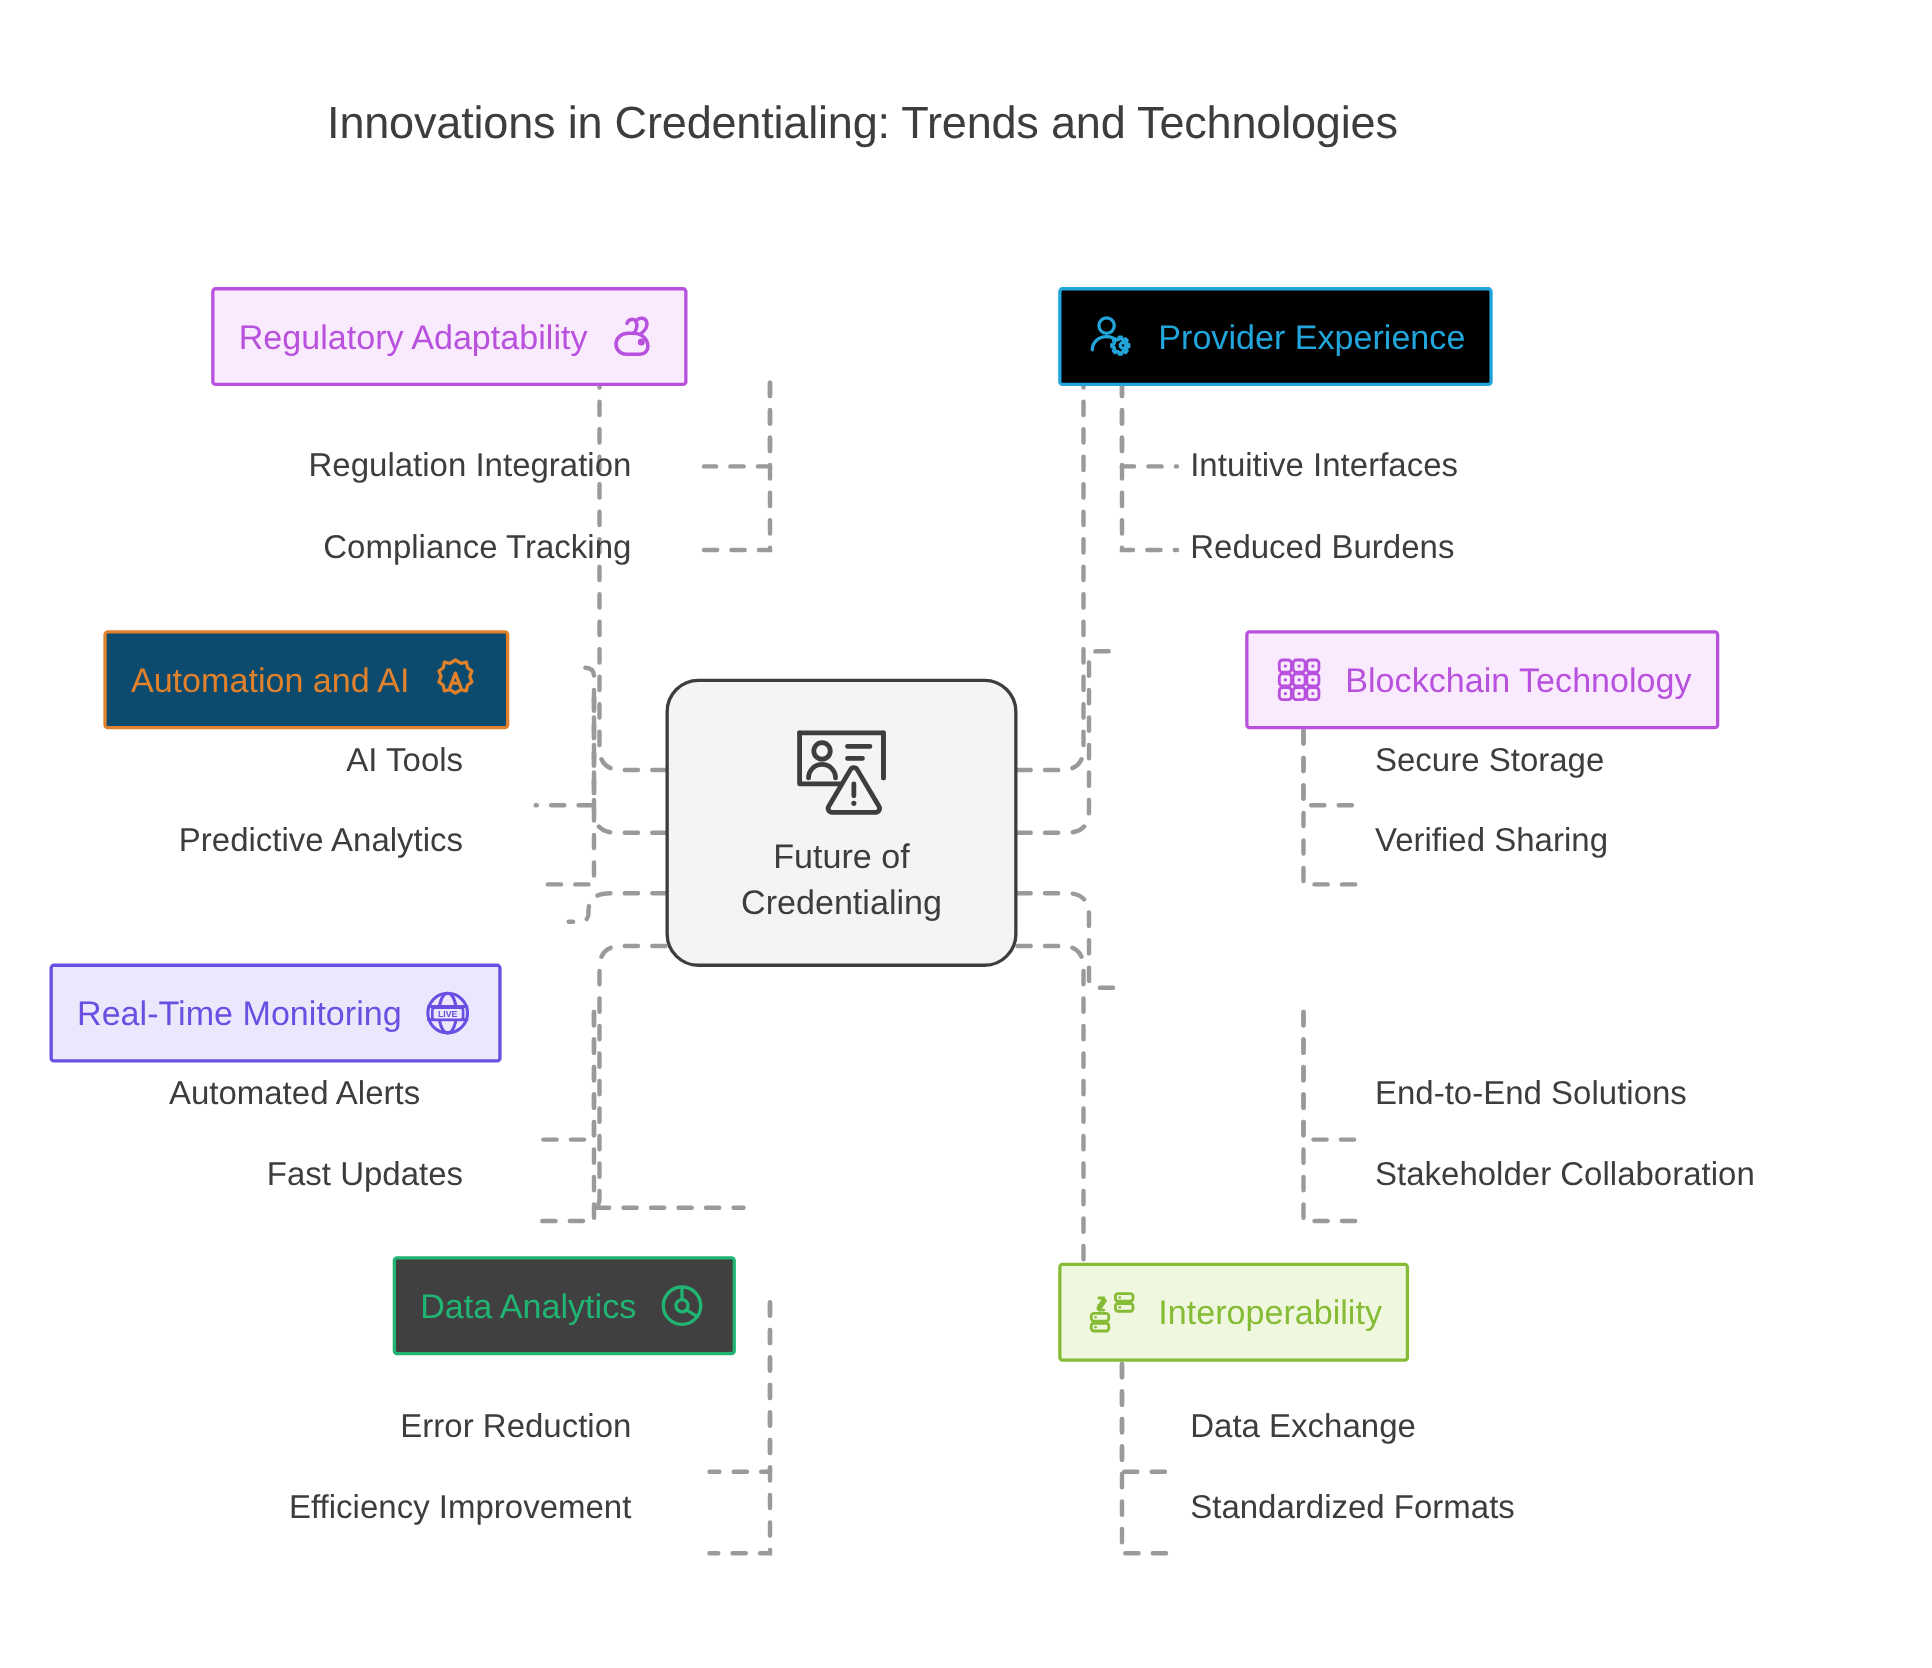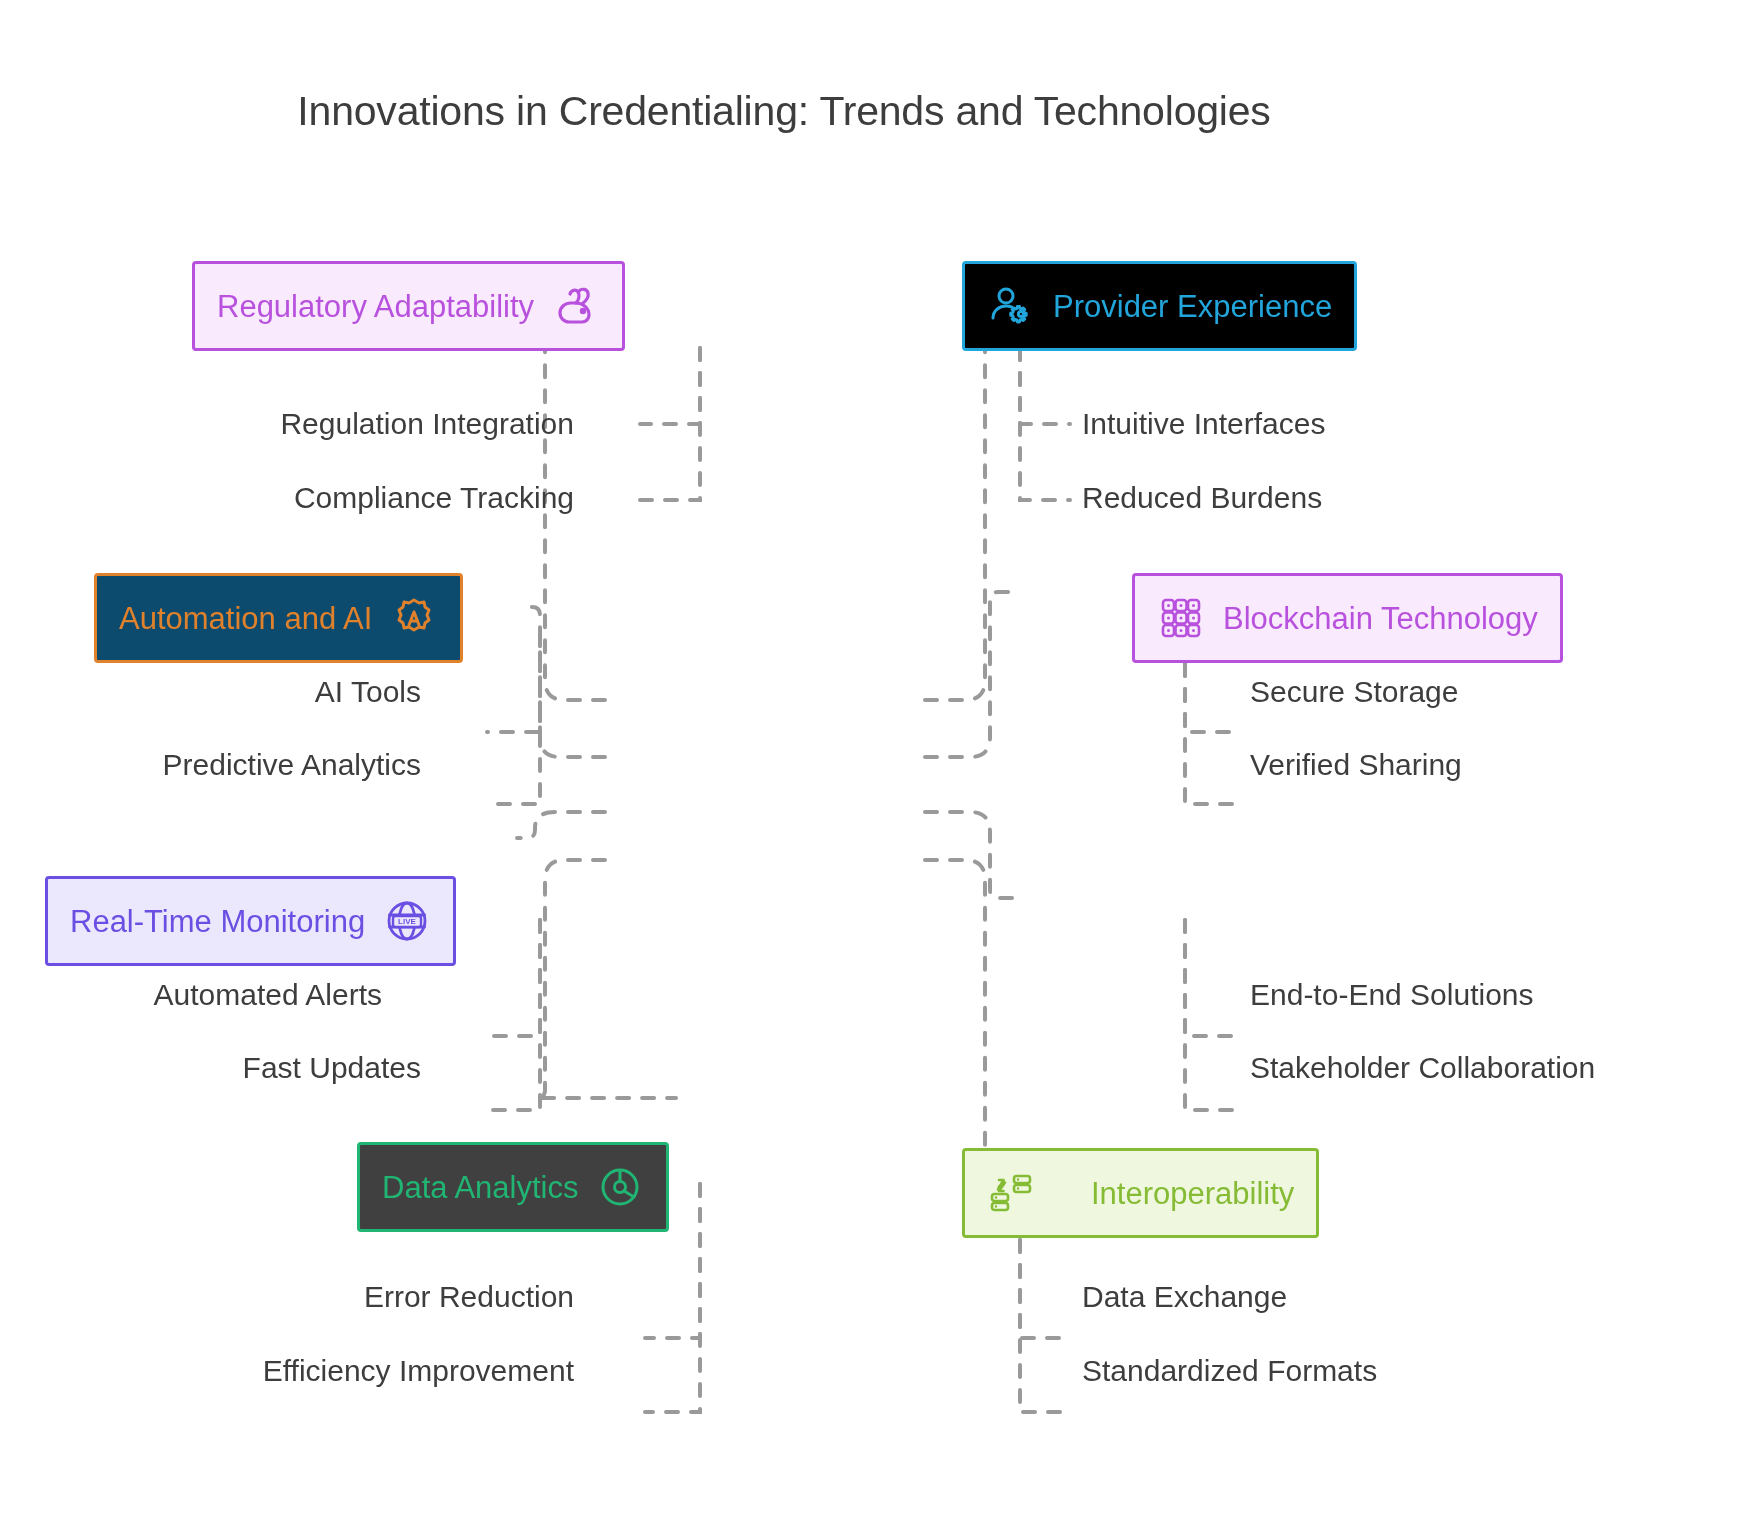--- a/index.html
+++ b/index.html
@@ -239,34 +239,53 @@
       </svg>
     </span>
     <span class="lbl">Blockchain Technology</span>
   </div>
   <div class="leaf l" style="left:1250px; top:677px;">Secure Storage</div>
   <div class="leaf l" style="left:1250px; top:750px;">Verified Sharing</div>
 
   <div class="leaf l" style="left:1250px; top:980px;">End-to-End Solutions</div>
   <div class="leaf l" style="left:1250px; top:1053px;">Stakeholder Collaboration</div>
 
-  <div class="branch icon-left" style="left:962px; top:1148px; border-color:#86bb35; background:#eff8df; color:#86bb35;gap:38px;">
+  <div class="branch icon-left" style="left:962px; top:1148px; border-color:#86bb35; background:#eff8df; color:#86bb35;">
     <span class="ic">
       <svg viewBox="0 0 48 48" width="48" height="48" fill="none" stroke="#86bb35" stroke-width="2.6" stroke-linecap="round" stroke-linejoin="round">
         <rect x="5" y="25" width="16" height="7" rx="2.5"></rect>
         <rect x="5" y="34" width="16" height="7" rx="2.5"></rect>
         <circle cx="9" cy="28.5" r="1.2" fill="#86bb35" stroke="none"></circle>
         <circle cx="9" cy="37.5" r="1.2" fill="#86bb35" stroke="none"></circle>
         <rect x="27" y="7" width="16" height="7" rx="2.5"></rect>
         <rect x="27" y="16" width="16" height="7" rx="2.5"></rect>
         <circle cx="31" cy="10.5" r="1.2" fill="#86bb35" stroke="none"></circle>
         <circle cx="31" cy="19.5" r="1.2" fill="#86bb35" stroke="none"></circle>
         <path d="M11 20.5L16.5 11M16.5 11h-4.5M16.5 11v4.5"></path>
         <path d="M18 13.5L12 22M12 22h4.5M12 22v-4.5"></path>
       </svg>
     </span>
     <span class="lbl">Interoperability</span>
   </div>
   <div class="leaf l" style="left:1082px; top:1282px;">Data Exchange</div>
   <div class="leaf l" style="left:1082px; top:1356px;">Standardized Formats</div>
 
+  <div id="center">
+    <span class="cicon">
+      <svg viewBox="0 0 72 64" width="98" height="88" fill="none" stroke="#3d3d3d" stroke-width="3.2" stroke-linecap="round" stroke-linejoin="round">
+        <path d="M8 8h56v30"></path>
+        <path d="M64 8v30"></path>
+        <path d="M8 8v34h34"></path>
+        <circle cx="23" cy="20" r="5.5"></circle>
+        <path d="M14 38c0-5 4-9 9-9s9 4 9 9"></path>
+        <path d="M40 17h15M40 25h10"></path>
+        <path d="M46.5 32.5L61 57a2.6 2.6 0 0 1-2.3 4H29.8a2.6 2.6 0 0 1-2.3-4L42 32.5a2.6 2.6 0 0 1 4.5 0z" fill="#f4f4f4"></path>
+        <path d="M44.25 42v8"></path>
+        <circle cx="44.25" cy="55" r="1.7" fill="#3d3d3d" stroke="none"></circle>
+      </svg>
+    </span>
+    <div class="ctext">
+      <div>Future of</div>
+      <div>Credentialing</div>
+    </div>
+  </div>
 
 </div>
 
 </body></html>

